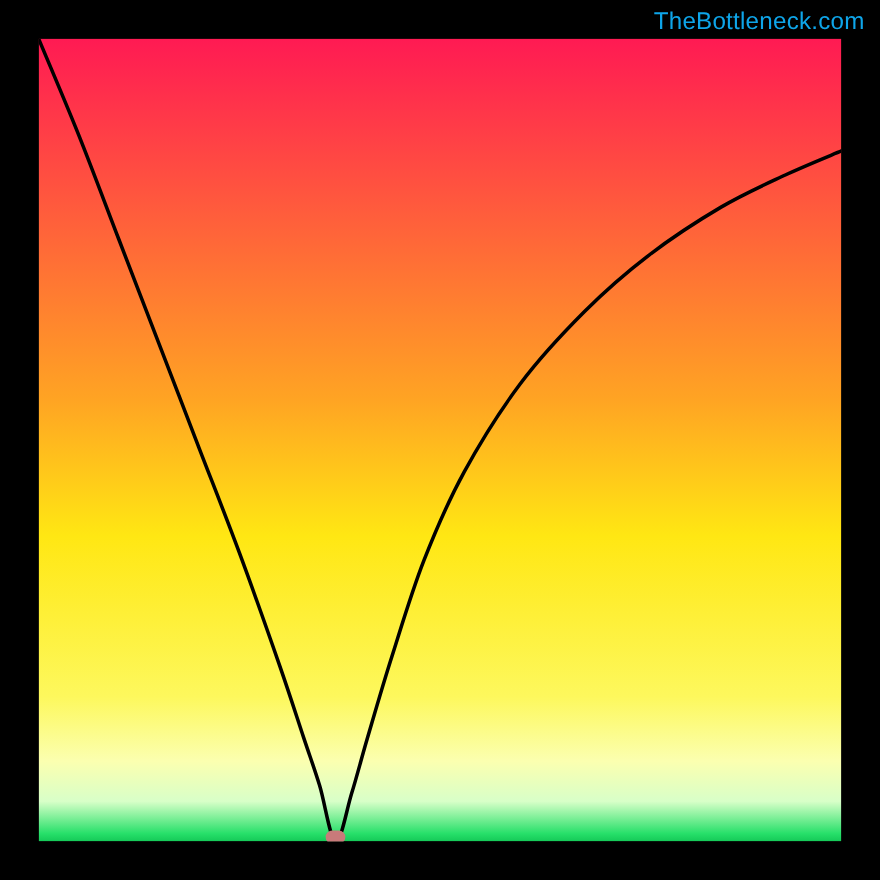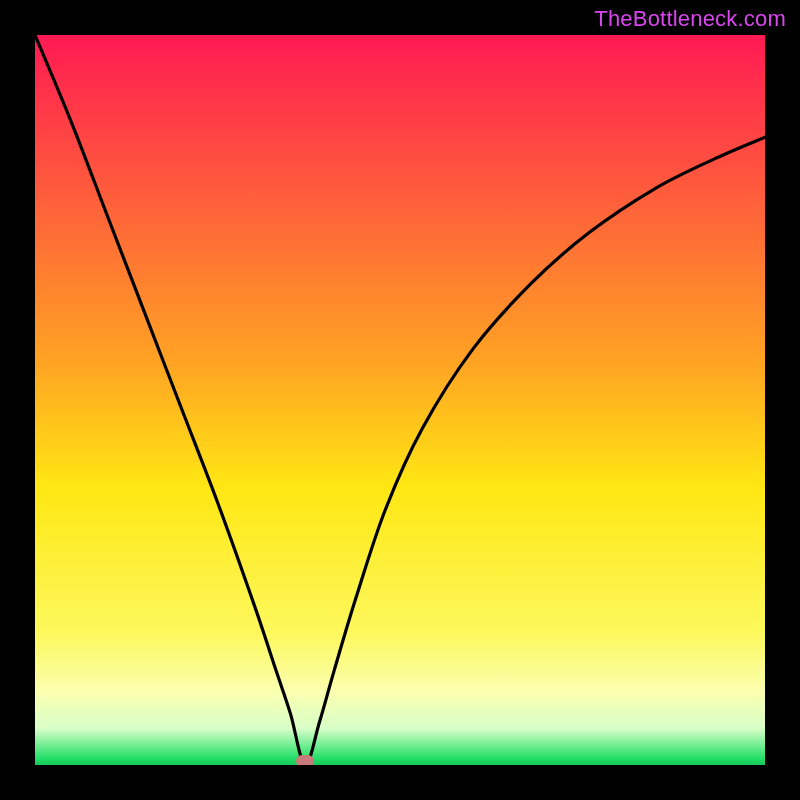--- a/index.html
+++ b/index.html
@@ -46,21 +46,21 @@
     width: 18px;
     height: 12px;
     background: #c97a7a;
     border-radius: 6px;
     transform: translate(-50%, -50%);
   }
   .watermark {
     position: absolute;
     top: 6px;
     right: 14px;
-    color: #d946ef;
+    color: #0ea5e9;
     font-size: 22px;
     font-weight: 500;
     letter-spacing: 0.2px;
     user-select: none;
   }
 </style>
 </head>
 <body>
 
 <div class="frame">

